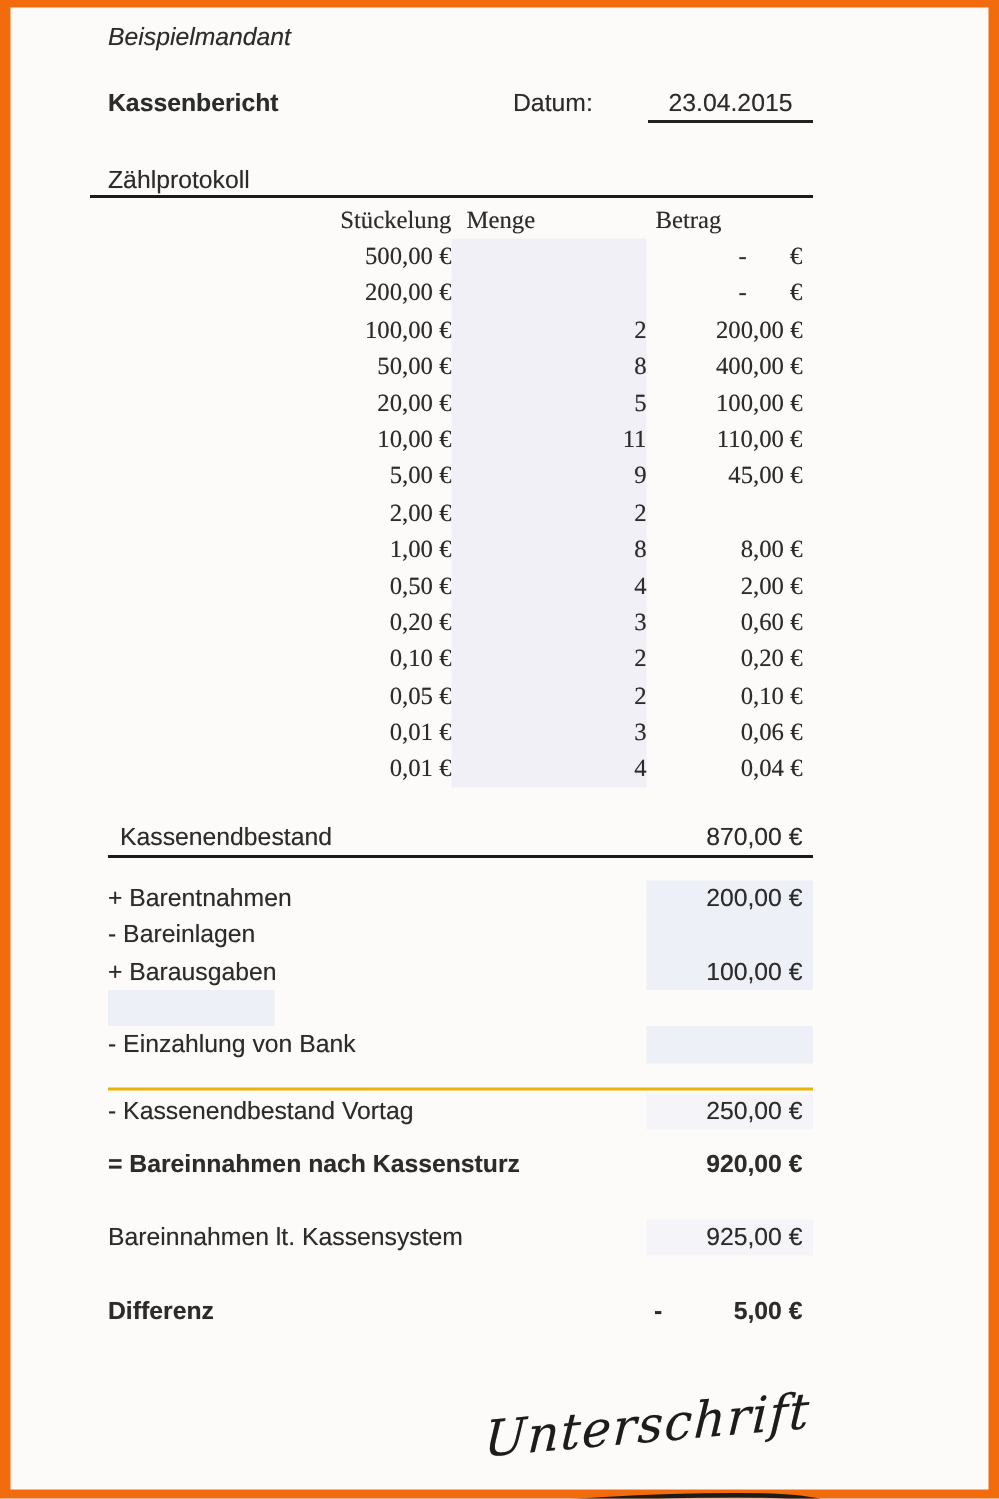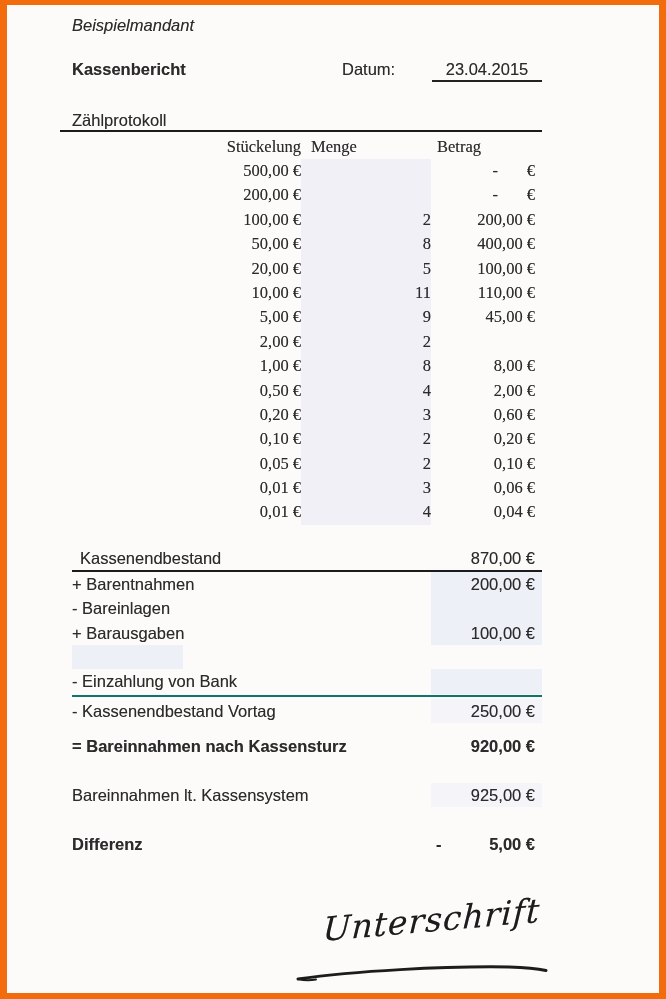--- a/index.html
+++ b/index.html
@@ -64,21 +64,21 @@
   }
   .sum-label{flex:1;}
   .sum-amount{width:111px;text-align:right;padding-right:7px;box-sizing:border-box;}
   .sum-amount.shaded{background:#eef0f7;}
   .sum-amount.shaded-light{background:#f4f4f9;}
   .row-kassenendbestand{
     margin-top:22px;height:22px;line-height:22px;
     border-bottom:2px solid #1b1b1b;padding-bottom:1px;
   }
   .row-kassenendbestand .sum-label{padding-left:8px;}
-  .ops-block{margin-top:0;border-bottom:2px solid #0f766e;padding-bottom:1px;}
+  .ops-block{margin-top:15px;border-bottom:2px solid #eab308;padding-bottom:16px;}
   .row-vortag{margin-top:2px;}
   .row-kassensturz{margin-top:11px;font-weight:bold;}
   .row-kassensystem{margin-top:24px;}
   .row-differenz{margin-top:25px;font-weight:bold;}
   .diff-amount{display:flex;justify-content:space-between;padding-left:5px;}
   
   .signature{
     margin-top:44px;
     margin-left:auto;margin-right:-14px;
     width:256px;position:relative;height:90px;

